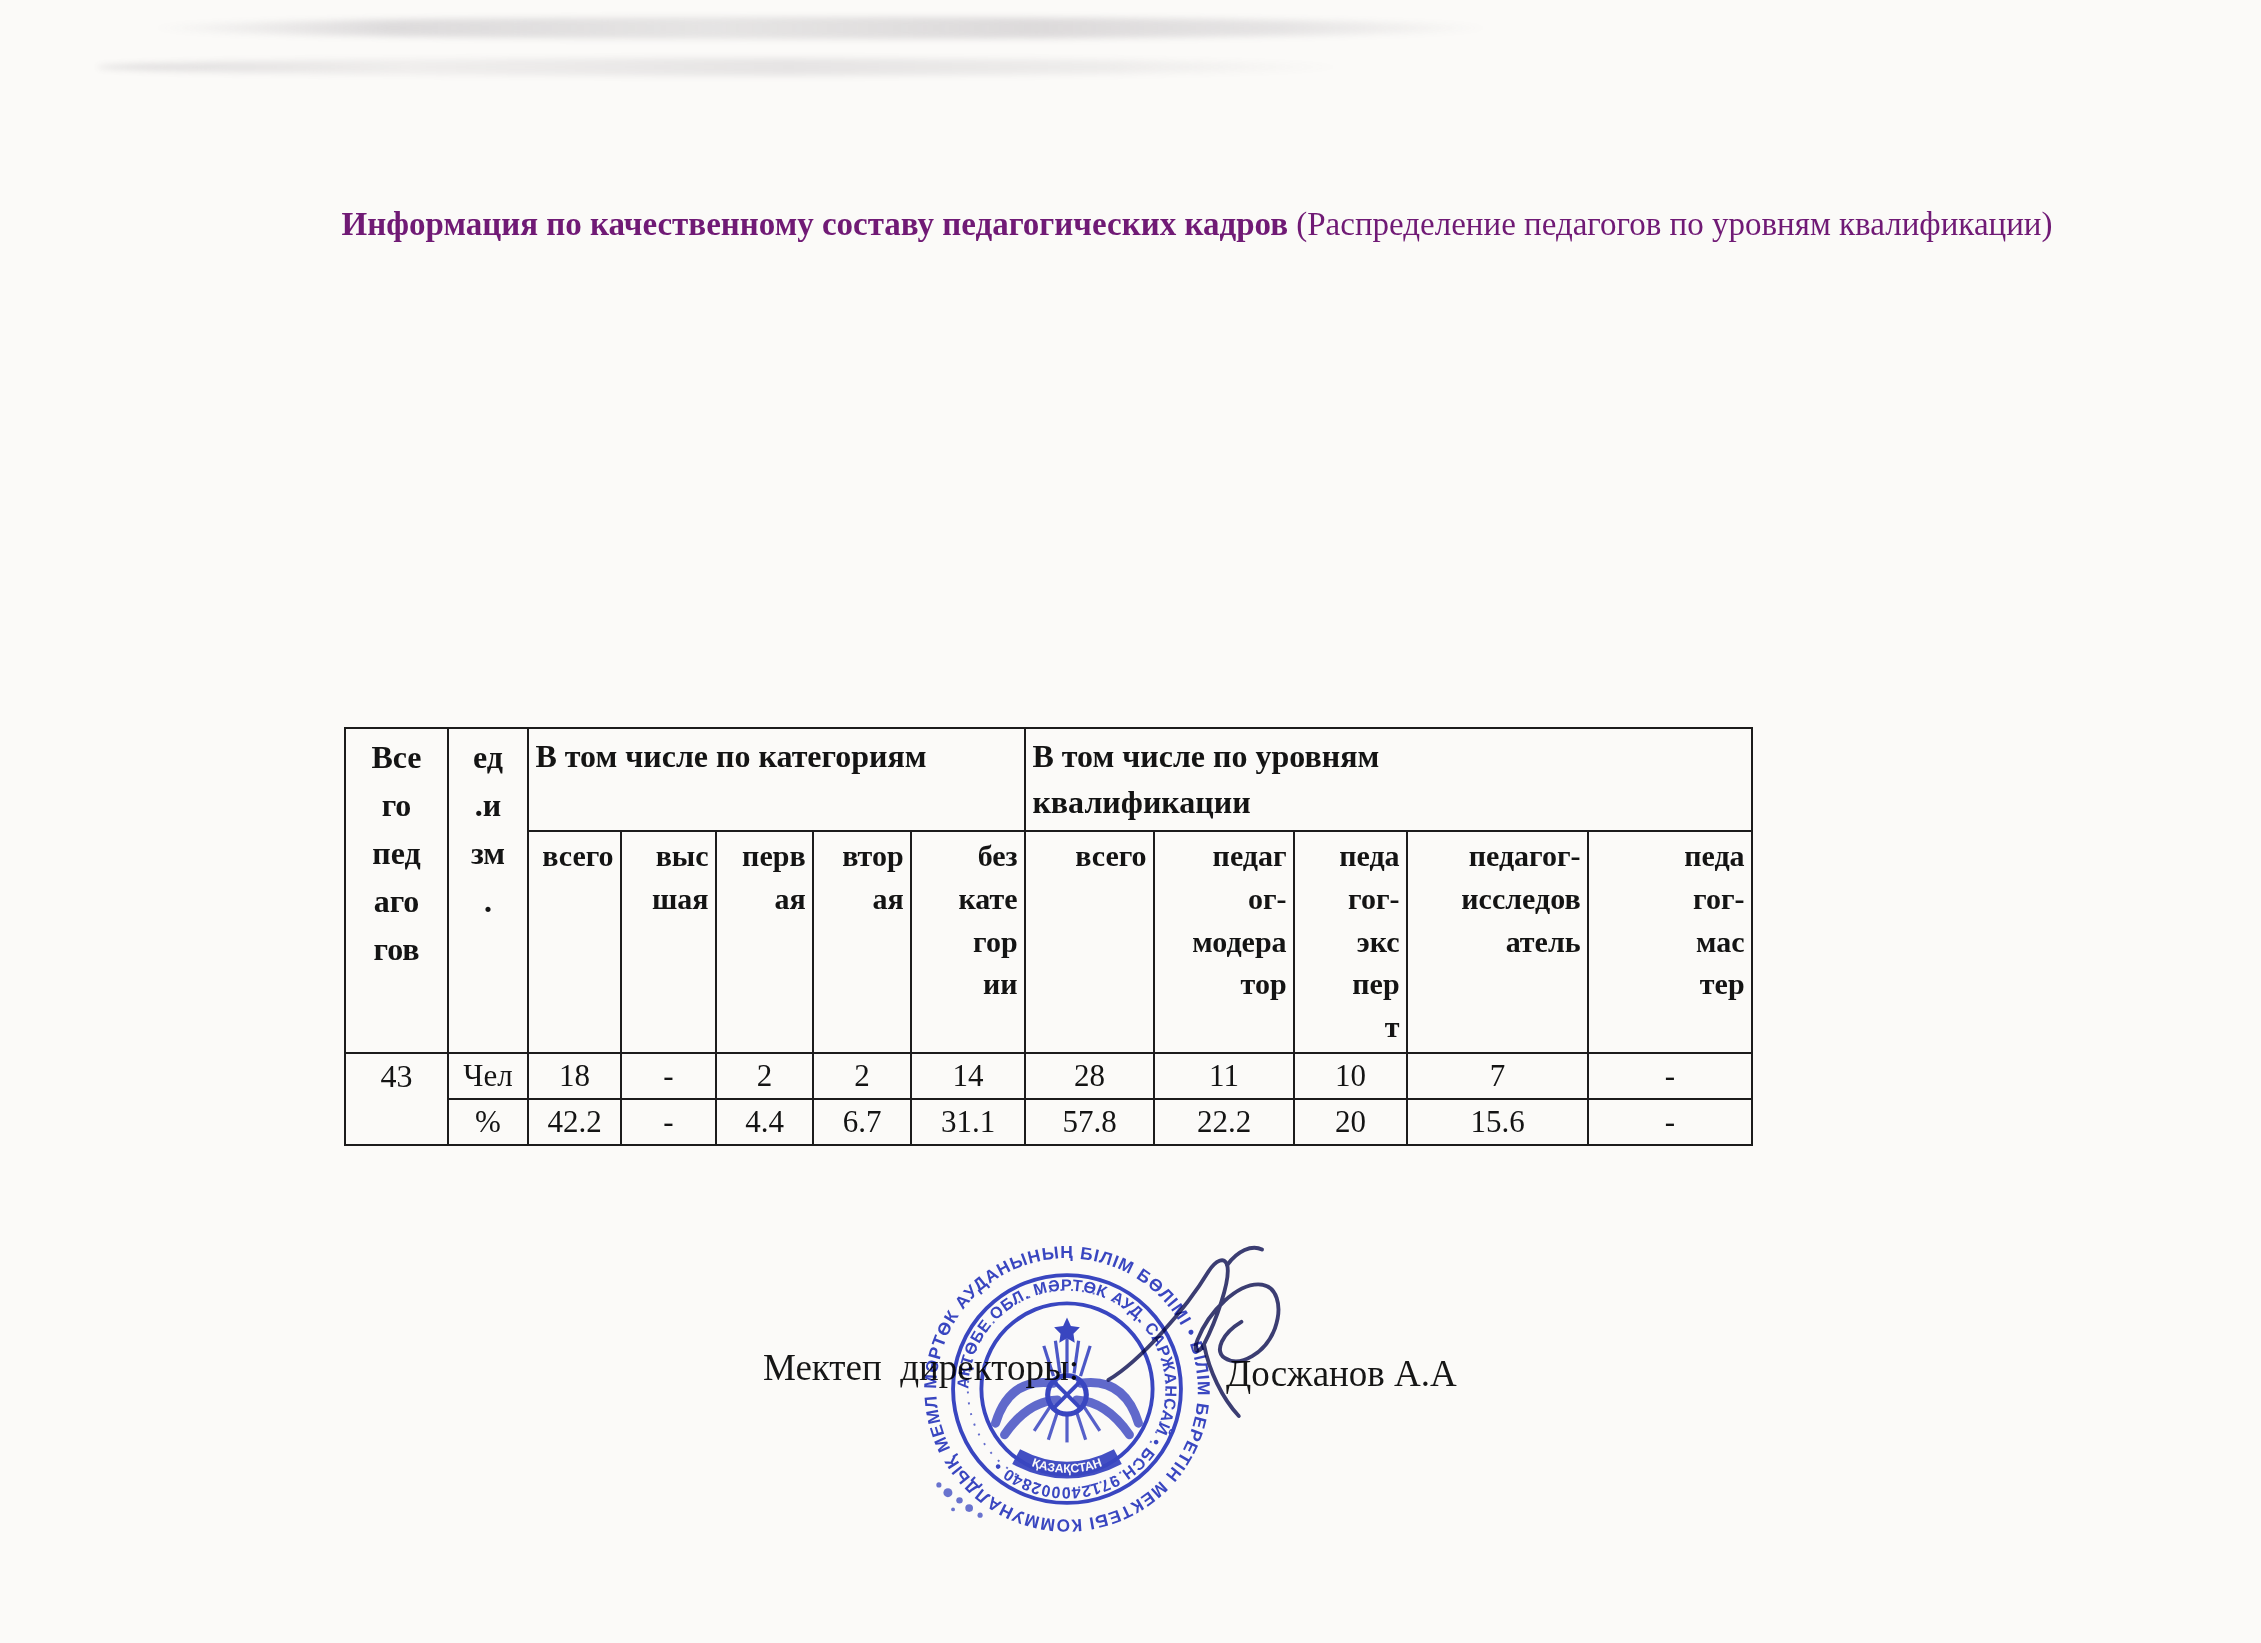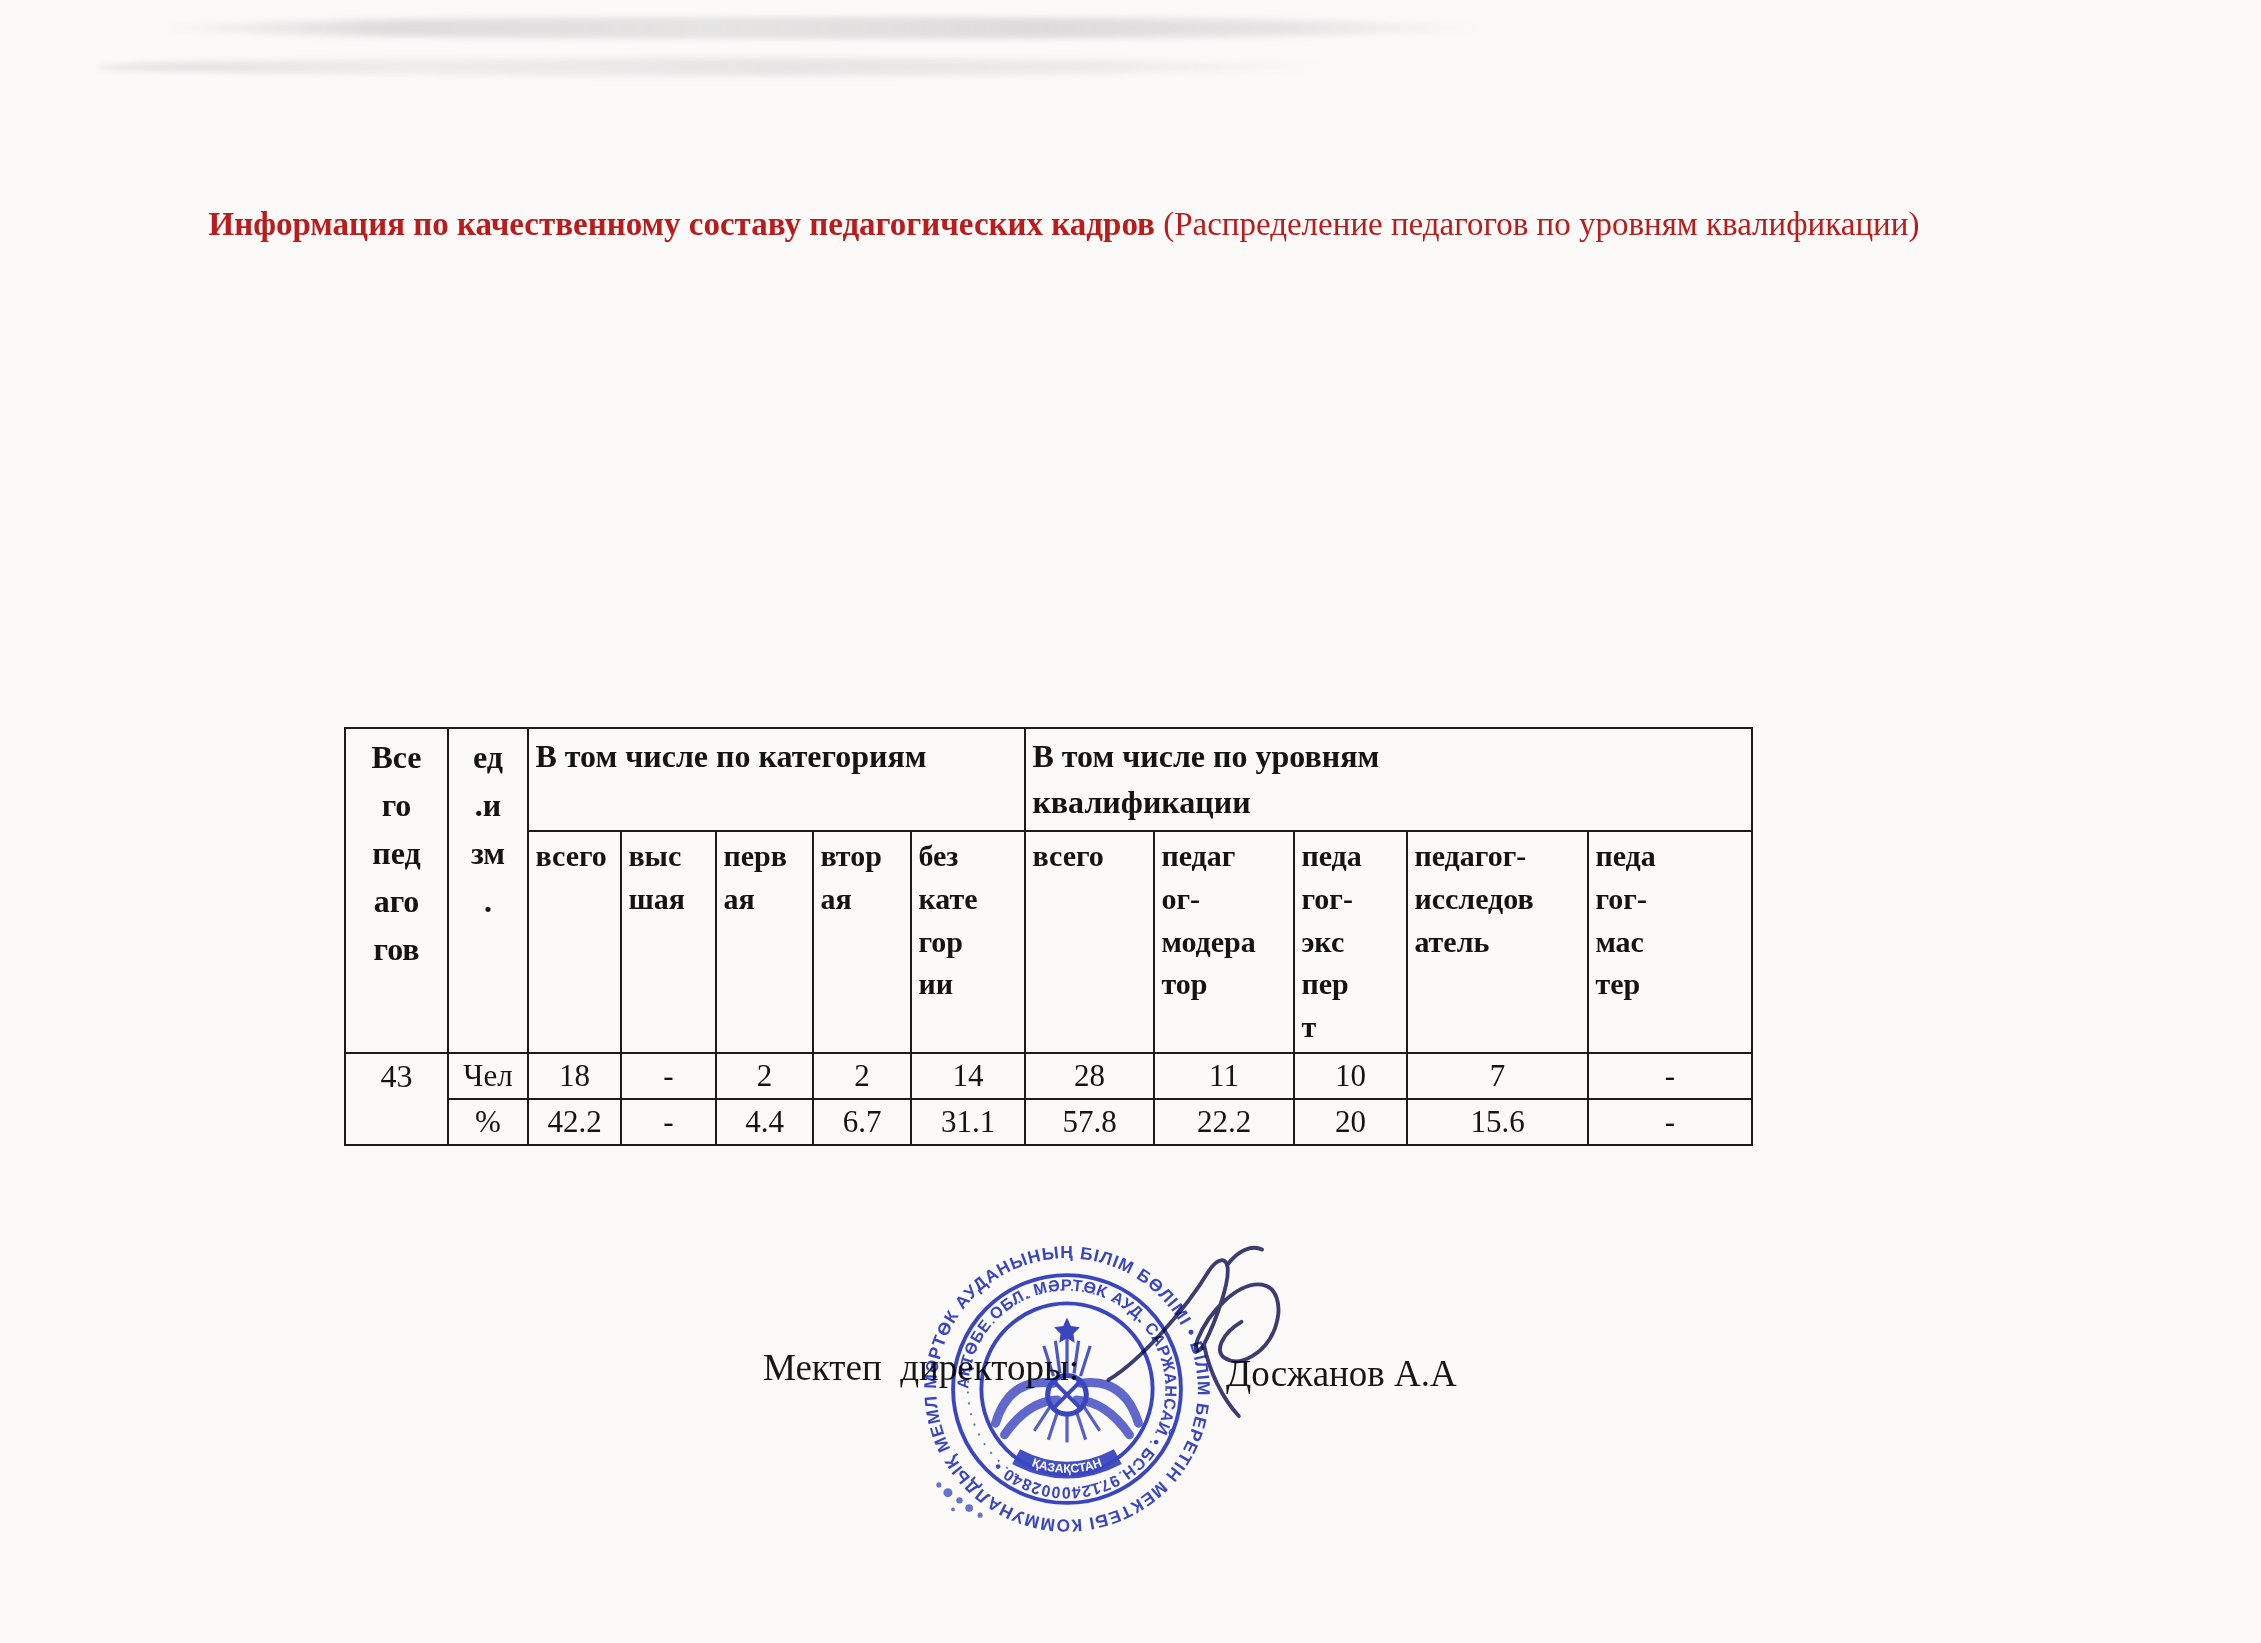--- a/index.html
+++ b/index.html
@@ -23,22 +23,22 @@
     background:linear-gradient(90deg,transparent 0%,rgba(110,104,116,.55) 18%,rgba(90,86,96,.35) 42%,rgba(120,112,122,.6) 66%,rgba(110,104,116,.4) 84%,transparent 100%);
   }
   .smudge.s2{
     top:58px;left:97px;width:1257px;height:18px;opacity:.30;
     background:linear-gradient(90deg,rgba(100,94,104,.6) 0%,rgba(130,122,130,.3) 25%,rgba(100,94,104,.45) 55%,rgba(130,124,132,.35) 80%,transparent 100%);
   }
 
   
   .doc-title{
     position:absolute;top:201px;left:50%;transform:translateX(-50%);
-    width:1844px;text-align:left;
-    font-size:33px;line-height:1.42;color:#b91c1c;
+    width:1844px;text-align:right;
+    font-size:33px;line-height:1.42;color:#701a75;
   }
   .doc-title .b{font-weight:bold;}
 
   .doc-subtitle{
     position:absolute;top:532px;left:0;width:2043px;text-align:center;
     font-size:35px;font-weight:bold;color:#121212;
   }
 
   
   table.qual{
@@ -56,21 +56,21 @@
     font-weight:bold;font-size:32px;line-height:1.5;
     text-align:center;vertical-align:top;white-space:pre-line;margin-top:36px;
   }
   td.gh{
     font-weight:bold;font-size:32px;line-height:1.45;
     text-align:left;vertical-align:top;white-space:pre-line;
     padding-left:9px;
   }
   td.sh{
     font-weight:bold;font-size:30px;line-height:1.42;
-    text-align:left;vertical-align:top;white-space:pre-line;
+    text-align:right;vertical-align:top;white-space:pre-line;
   }
   td.dc{
     font-size:31px;text-align:center;vertical-align:middle;
     font-weight:normal;
   }
   td.dc.total{vertical-align:top;font-size:32px;margin-top:27px;}
   tr.hr1{height:72px;}
   tr.hr2{height:205px;}
   tr.dr{height:45px;}
 

